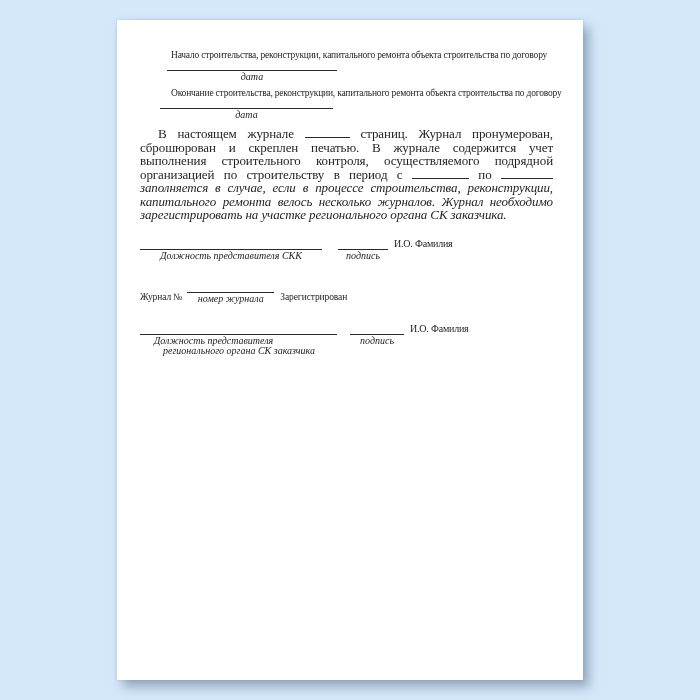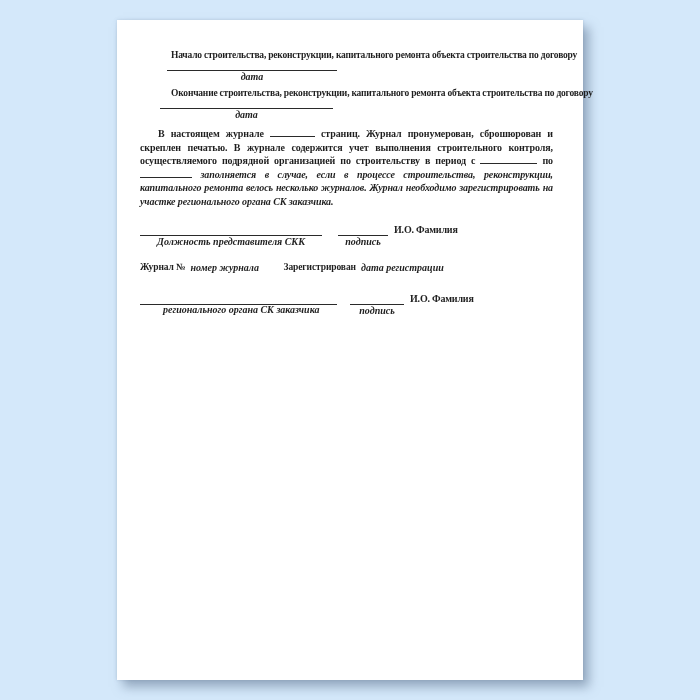--- a/index.html
+++ b/index.html
@@ -4,21 +4,21 @@
 <style>
   html, body {
     margin: 0;
     padding: 0;
     width: 700px;
     height: 700px;
     background: #d4e8fa;
     font-family: "Liberation Serif", serif;
     overflow: hidden;
   }
-  .stage { position: relative; width: 647px; height: 700px; font-weight: bold; }
+  .stage { position: relative; width: 647px; height: 700px; }
   .page {
     position: absolute;
     left: 117px;
     top: 20px;
     width: 466px;
     height: 660px;
     background: #ffffff;
     box-shadow: 6px 7px 10px rgba(96,118,145,0.55), 0 0 3px rgba(130,150,175,0.35);
     box-sizing: border-box;
     padding: 29px 18px 0 23px;
@@ -41,21 +41,21 @@
     line-height: 10px;
     text-align: center;
     padding-top: 1px;
     color: #222;
   }
   .caption.left-a { text-align: left; padding-left: 14px; }
   .caption.left-b { text-align: left; padding-left: 7px; padding-top: 0; margin-left: 16px; }
   .field-group.second { margin-top: 5px; }
   .para {
     margin: 7px 12px 0 0;
-    font-size: 10px;
+    font-size: 13px;
     line-height: 13.5px;
     letter-spacing: -0.1px;
     text-align: justify;
     text-indent: 18px;
   }
   .para .italic { font-style: italic; }
   .inline-blank {
     display: inline-block;
     border-bottom: 1px solid #2a2a2a;
     height: 8px;
@@ -71,29 +71,29 @@
   .long2 { width: 197px; }
   .short2 { width: 54px; margin-left: 13px; }
   .sig-name {
     font-size: 10px;
     line-height: 13px;
     padding-left: 6px;
     letter-spacing: -0.2px;
     white-space: nowrap;
     text-align: right;
   }
-  .journal-row { display: flex; align-items: flex-end; margin-top: 14px; }
+  .journal-row { display: flex; align-items: flex-end; margin-top: 20px; }
   .jr-label {
     font-size: 9.5px;
     line-height: 12.5px;
     letter-spacing: -0.1px;
     white-space: nowrap;
   }
   .jr-label.second { margin-left: 6px; }
-  .jr-col { display: flex; flex-direction: row; margin-left: 5px; }
+  .jr-col { display: flex; flex-direction: column; margin-left: 5px; }
   .jr-col .sig-line { height: 11px; }
   .jrw1 { width: 87px; }
   .jrw2 { width: 87px; }
   .sig-row.second { margin-top: 18px; }
 </style>
 </head>
 <body style="background: rgb(212, 232, 250);">
 
 <div class="stage">
   <div class="page" style="background: rgb(255, 255, 255); color: rgb(31, 31, 31);">
@@ -134,29 +134,26 @@
       <div class="sig-name">И.О. Фамилия</div>
     </div>
 
     <div class="journal-row">
       <span class="jr-label">Журнал №</span>
       <span class="jr-col jrw1">
         <span class="sig-line"></span>
         <span class="caption">номер журнала</span>
       </span>
       <span class="jr-label second">Зарегистрирован</span>
-      <span class="jr-col jrw2">
-        <span class="sig-line"></span>
-        <span class="caption">дата регистрации</span>
-      </span>
     </div>
 
     <div class="sig-row second">
       <div class="sig-col long2">
         <span class="sig-line"></span>
+        <div class="caption left-a">Должность представителя</div>
         <div class="caption left-b">регионального органа СК заказчика</div>
       </div>
       <div class="sig-col short2">
         <span class="sig-line"></span>
         <div class="caption">подпись</div>
       </div>
       <div class="sig-name">И.О. Фамилия</div>
     </div>
 
   </div>

